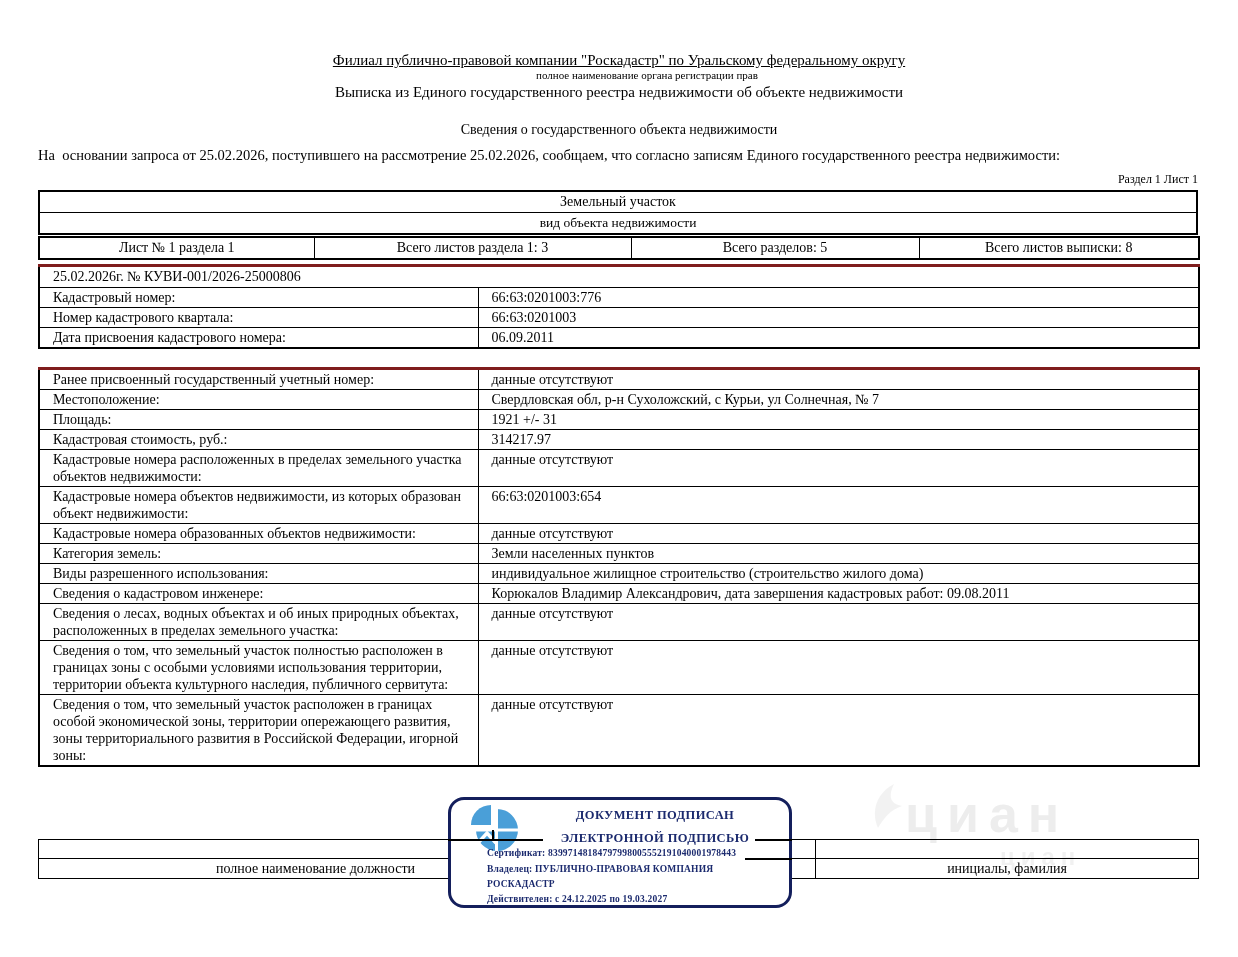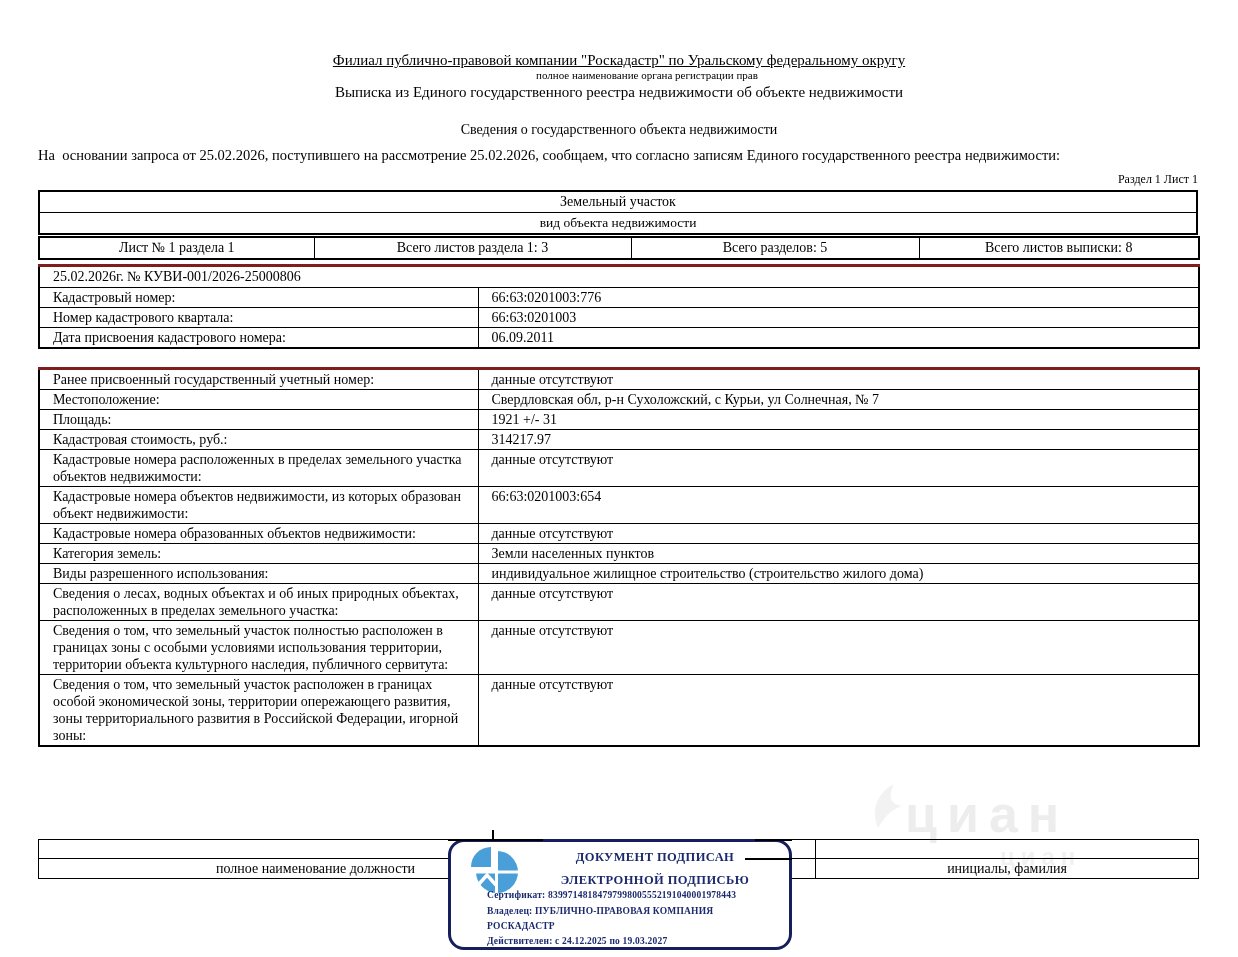--- a/index.html
+++ b/index.html
@@ -23,21 +23,21 @@
   .hdr-req{top:147px;left:38px;font-size:14.5px;white-space:pre;}
   .hdr-sheet{top:172px;right:40px;font-size:12px;}
 
   .wmark{color:rgba(60,60,60,0.09);font-family:"Liberation Sans","DejaVu Sans",sans-serif;
          font-weight:bold;letter-spacing:10px;z-index:1;}
   .wm1{top:784px;left:905px;font-size:52px;}
   .wm2{top:843px;left:1000px;font-size:24px;letter-spacing:6px;color:rgba(60,60,60,0.07);}
   .wm-bird{top:780px;left:868px;width:44px;height:52px;z-index:1;opacity:0.07;}
 
   .stamp{left:448px;top:797px;width:344px;height:111px;background:#fff;
-         border:3px solid #141f5c;border-radius:16px;z-index:5;box-sizing:border-box;margin-top:42px;}
+         border:3px solid #141f5c;border-radius:16px;z-index:5;box-sizing:border-box;}
   .stamp .s-title{position:absolute;left:78px;right:8px;text-align:center;
          color:#1b2a6e;font-weight:bold;font-size:12.5px;letter-spacing:0.4px;}
   .stamp .s-small{position:absolute;left:36px;right:6px;color:#1b2a6e;
          font-weight:bold;font-size:9.5px;letter-spacing:0.2px;white-space:nowrap;}
   .s-l1{top:8px;}  .s-l2{top:31px;}
   .s-c{top:48px;} .s-o{top:64px;} .s-o2{top:79px;} .s-v{top:94px;}
   .logo{position:absolute;left:16px;top:3px;width:54px;height:50px;}
 
   .ovr{position:absolute;background:#000;z-index:6;}
 </style>
@@ -145,20 +145,24 @@
           <td>Кадастровые номера образованных объектов недвижимости:</td>
           <td>данные отсутствуют</td>
         </tr>
         <tr>
           <td>Категория земель:</td>
           <td>Земли населенных пунктов</td>
         </tr>
         <tr>
           <td>Виды разрешенного использования:</td>
           <td>индивидуальное жилищное строительство (строительство жилого дома)</td>
+        </tr>
+        <tr>
+          <td>Сведения о кадастровом инженере:</td>
+          <td>Корюкалов Владимир Александрович, дата завершения кадастровых работ: 09.08.2011</td>
         </tr>
         <tr>
           <td>Сведения о лесах, водных объектах и об иных природных объектах, расположенных в пределах земельного участка:</td>
           <td>данные отсутствуют</td>
         </tr>
         <tr>
           <td>Сведения о том, что земельный участок полностью расположен в границах зоны с особыми условиями использования территории, территории объекта культурного наследия, публичного сервитута:</td>
           <td>данные отсутствуют</td>
         </tr>
         <tr>

